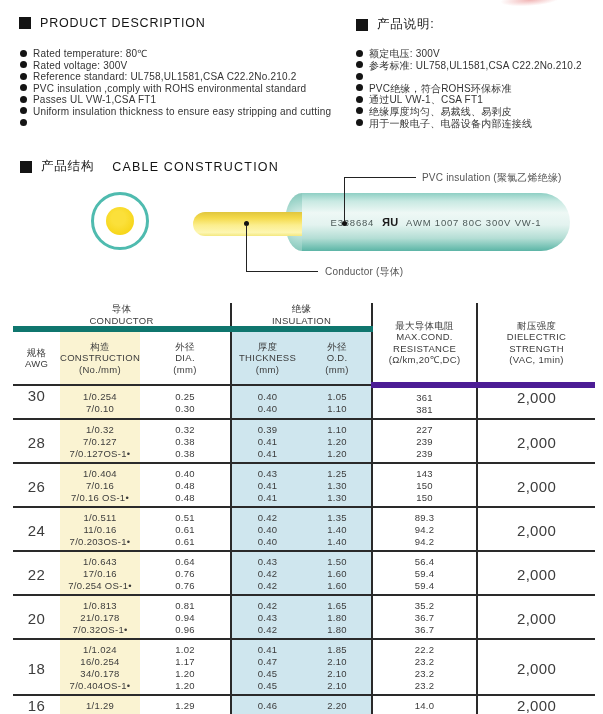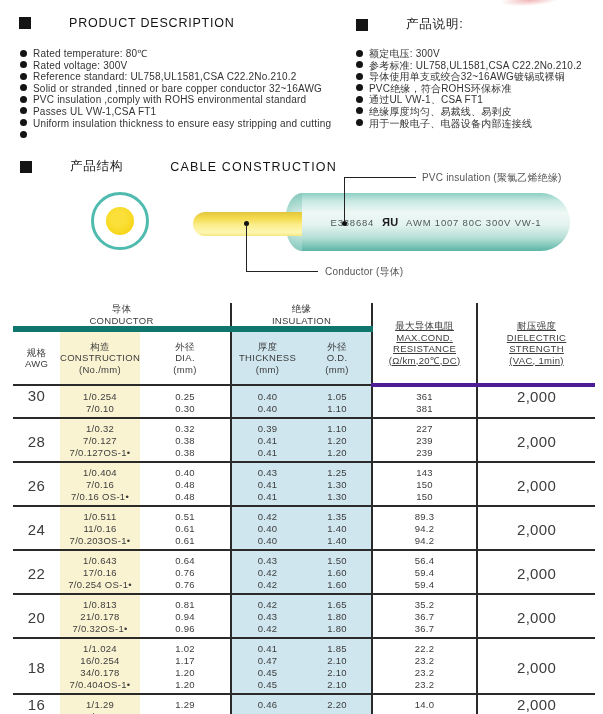--- a/index.html
+++ b/index.html
@@ -3,21 +3,21 @@
 <meta charset="utf-8">
 <style>
   * { box-sizing: border-box; margin: 0; padding: 0; }
   html,body { background:#fff; }
   body { width:603px; height:714px; overflow:hidden;
          font-family:"Liberation Sans", sans-serif; color:#333; }
   .page { position:relative; width:603px; height:714px; overflow:hidden; background:#fff; }
 
   
   .sec-title { position:absolute; display:flex; align-items:center; font-size:12.5px;
-               letter-spacing:.8px; color:#141414; white-space:nowrap;gap:29px; }
+               letter-spacing:.8px; color:#141414; white-space:nowrap; }
   .sq { width:12px; height:12px; background:#141414; flex:none; }
   .sec-title .t { margin-left:9px; }
   .sec-title .t2 { margin-left:18px; letter-spacing:1.2px; }
 
   
   .desc-list { position:absolute; list-style:none; }
   .desc-list li { display:flex; align-items:flex-start; height:11.6px; white-space:nowrap; }
   .blt { width:7px; height:7px; border-radius:50%; background:#141414; flex:none; margin-top:1.5px; }
   .blt-text { margin-left:6px; font-size:10px; line-height:11.3px; color:#333; letter-spacing:.2px; }
 
@@ -52,21 +52,21 @@
   .spec-table-wrap { position:absolute; left:13px; top:303px; width:582px; }
   table { border-collapse:collapse; table-layout:fixed; width:582px;
           font-size:9.5px; color:#3c3c3c; letter-spacing:.3px; }
   col.w-awg{width:47px} col.w-cons{width:80px} col.w-dia{width:91px}
   col.w-thick{width:72px} col.w-od{width:69px} col.w-res{width:105px} col.w-diel{width:118px}
   th { font-weight:normal; text-align:center; vertical-align:middle; line-height:11.5px; }
   td { text-align:center; vertical-align:middle; }
   .group-row th { height:24px; }
   .g-underline { border-bottom:6px solid #0f766e; }
   .cols-row th { height:56px; border-bottom:2px solid #2a2a2a; }
-  .rowspan-cell { border-bottom:4px solid #4c1d95;text-decoration:underline; }
+  .rowspan-cell { border-bottom:6px solid #4c1d95; }
   .bdl { border-left:2px solid #2a2a2a; }
   .bg-y { background:#FAF3D2;text-align:center; }
   .bg-b { background:#CFE6EE; }
   tbody td { padding-top:4px; padding-bottom:2px; }
   tbody tr + tr td { border-top:2px solid #2a2a2a; }
   .ln { line-height:12px; }
   td.va-top { vertical-align:top; }
   td.va-top .pad-line { line-height:12px; }
   .c-awg, .c-diel { font-size:15px; }
 </style>
@@ -89,24 +89,20 @@
       <li>
         <span class="blt"></span>
         <span class="blt-text">Rated voltage: 300V</span>
       </li>
       <li>
         <span class="blt"></span>
         <span class="blt-text">Reference standard: UL758,UL1581,CSA C22.2No.210.2</span>
       </li>
       <li>
         <span class="blt"></span>
-        <span class="blt-text">Solid or stranded ,tinned or bare copper conductor 32~16AWG</span>
-      </li>
-      <li>
-        <span class="blt"></span>
         <span class="blt-text">PVC insulation ,comply with ROHS environmental standard</span>
       </li>
       <li>
         <span class="blt"></span>
         <span class="blt-text">Passes UL VW-1,CSA FT1</span>
       </li>
       <li>
         <span class="blt"></span>
         <span class="blt-text">Uniform insulation thickness to ensure easy stripping and cutting</span>
       </li>
@@ -123,21 +119,20 @@
       <li>
         <span class="blt"></span>
         <span class="blt-text">额定电压: 300V</span>
       </li>
       <li>
         <span class="blt"></span>
         <span class="blt-text">参考标准: UL758,UL1581,CSA C22.2No.210.2</span>
       </li>
       <li>
         <span class="blt"></span>
-        <span class="blt-text">导体使用单支或绞合32~16AWG镀锡或裸铜</span>
       </li>
       <li>
         <span class="blt"></span>
         <span class="blt-text">PVC绝缘，符合ROHS环保标准</span>
       </li>
       <li>
         <span class="blt"></span>
         <span class="blt-text">通过UL VW-1、CSA FT1</span>
       </li>
       <li>

